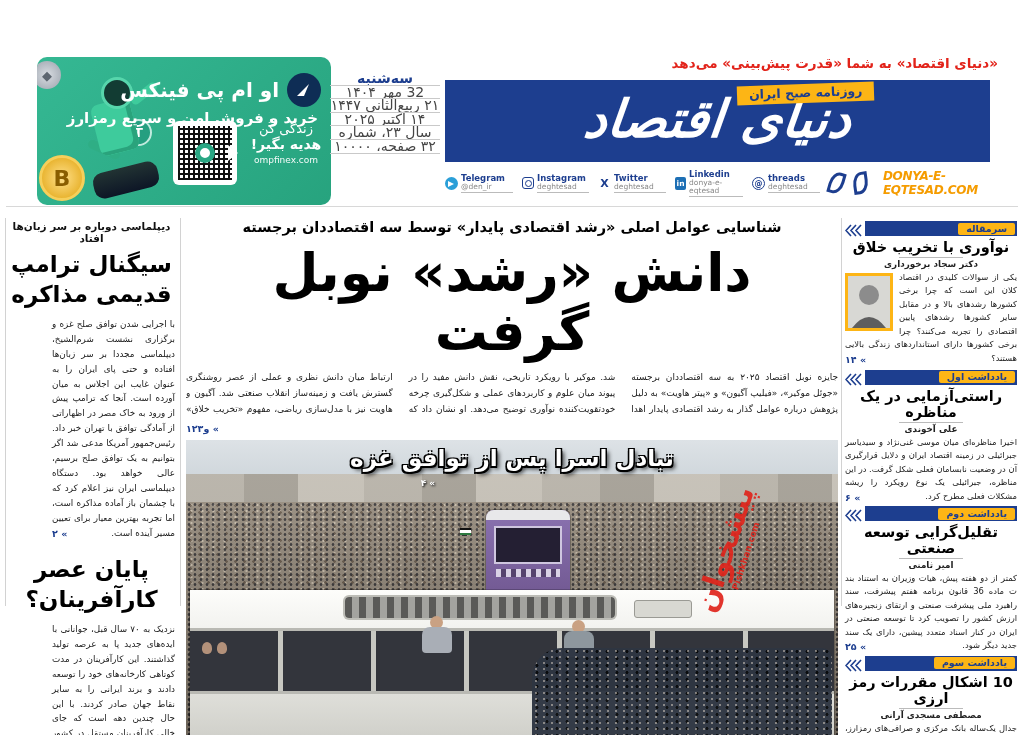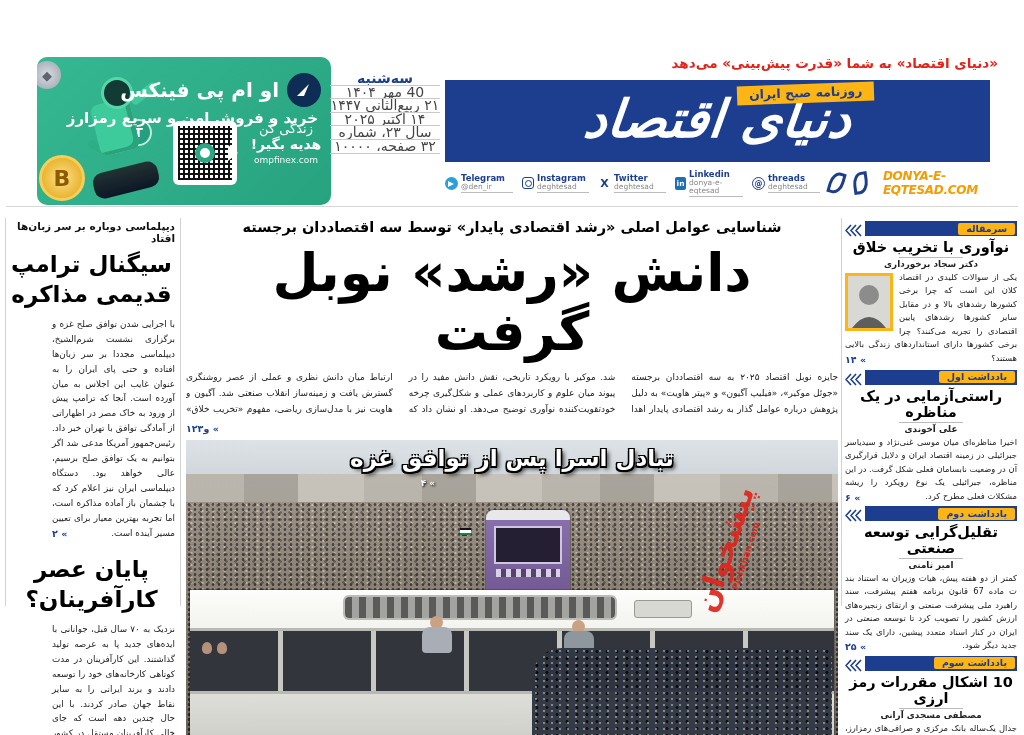--- a/index.html
+++ b/index.html
@@ -58,21 +58,21 @@
   .header-rule{position:absolute;top:206px;left:6px;right:6px;height:1px;background:#d8d8d8;}
   .vrule{position:absolute;width:1px;background:#d2d2d2;top:218px;height:388px;}
 
   
   .body-sm{font-size:8.8px;line-height:1.7;text-align:justify;color:#1a1a1a;margin-left:44px;}
   .body-xs{font-size:8.4px;line-height:1.6;text-align:justify;color:#1a1a1a;}
   .ref{float:left;direction:ltr;color:#1d3e8f;font-weight:900;font-size:9.5px;white-space:nowrap;}
 
   
   .col-left{position:absolute;left:8px;top:220px;width:167px;}
-  .a-kicker{font-size:10.5px;font-weight:bold;margin-bottom:5px;color:#111;}
+  .a-kicker{font-size:10.5px;font-weight:bold;text-align:center;margin-bottom:5px;color:#111;}
   .a-head{font-size:23px;font-weight:900;text-align:center;line-height:1.32;color:#000;margin-bottom:7px;}
 
   
   .col-right{position:absolute;left:845px;top:221px;width:172px;}
   .sec{margin-bottom:3px;}
   .sec-bar{height:15px;background:#1d3e8f;position:relative;margin-left:20px;margin-bottom:3px;}
   .sec-label{position:absolute;right:2px;top:1.5px;background:#fdb515;color:#1d3e8f;font-weight:900;font-size:9.5px;
      padding:0 8px;line-height:12px;border-radius:2px;}
   .sec-chev{position:absolute;left:-20px;top:1px;}
   .sec-title{font-size:14.5px;font-weight:900;text-align:center;color:#000;margin:1px 0 2px;}
@@ -173,21 +173,21 @@
     </div>
   </div>
 
   <div class="slogan">«دنیای اقتصاد» به شما «قدرت پیش‌بینی» می‌دهد</div>
   <div class="blue-box">
     <div class="logo-text">دنیای اقتصاد</div>
     <div class="badge">روزنامه صبح ایران</div>
   </div>
   <div class="date-col">
     <div class="row first">سه‌شنبه</div>
-    <div class="row">40 مهر ۱۴۰۴</div>
+    <div class="row">32 مهر ۱۴۰۴</div>
     <div class="row">۲۱ ربیع‌الثانی ۱۴۴۷</div>
     <div class="row">۱۴ اکتبر ۲۰۲۵</div>
     <div class="row">سال ۲۳، شماره ۶۴۰۹</div>
     <div class="row">۳۲ صفحه، ۱۰۰۰۰ تومان</div>
   </div>
   <div class="social-row">
     <div class="soc">
       <span class="ic ic-tg"></span>
       <span class="txt">
           <div class="nm">Telegram</div>
@@ -342,21 +342,21 @@
         <span class="sec-label">یادداشت دوم</span>
         <span class="sec-chev">
           <svg width="17" height="13" viewBox="0 0 17 13">
               <path d="M6 1 L1 6.5 L6 12 M11 1 L6 6.5 L11 12 M16 1 L11 6.5 L16 12" fill="none" stroke="#1d3e8f" stroke-width="1.6"></path>
             </svg>
         </span>
       </div>
       <div class="sec-title">تقلیل‌گرایی توسعه صنعتی</div>
       <div class="authline"></div>
       <div class="sec-author">امیر ثامنی</div>
-      <div class="body-xs"><span>کمتر از دو هفته پیش، هیات وزیران به استناد بند ت ماده 67 قانون برنامه هفتم پیشرفت، سند راهبرد ملی پیشرفت صنعتی و ارتقای زنجیره‌های ارزش کشور را تصویب کرد تا توسعه صنعتی در ایران در کنار اسناد متعدد پیشین، دارای یک سند جدید دیگر شود.</span>
+      <div class="body-xs"><span>کمتر از دو هفته پیش، هیات وزیران به استناد بند ت ماده 36 قانون برنامه هفتم پیشرفت، سند راهبرد ملی پیشرفت صنعتی و ارتقای زنجیره‌های ارزش کشور را تصویب کرد تا توسعه صنعتی در ایران در کنار اسناد متعدد پیشین، دارای یک سند جدید دیگر شود.</span>
         <span class="ref"><span>۲۵</span> <span>«</span></span>
       </div>
     </div>
 
     <div class="sec">
       <div class="sec-bar">
         <span class="sec-label">یادداشت سوم</span>
         <span class="sec-chev">
           <svg width="17" height="13" viewBox="0 0 17 13">
               <path d="M6 1 L1 6.5 L6 12 M11 1 L6 6.5 L11 12 M16 1 L11 6.5 L16 12" fill="none" stroke="#1d3e8f" stroke-width="1.6"></path>

